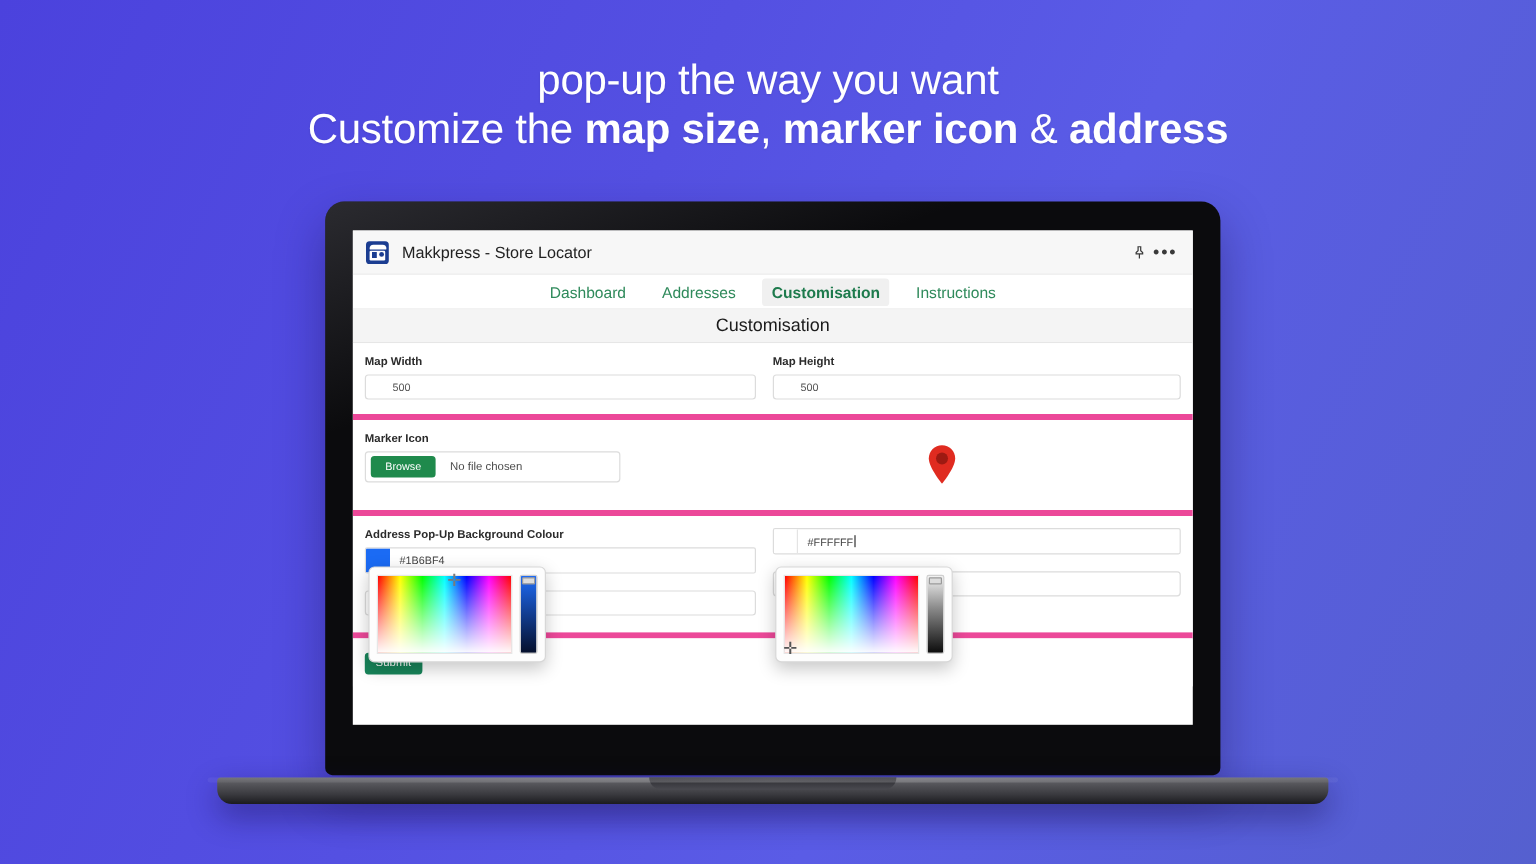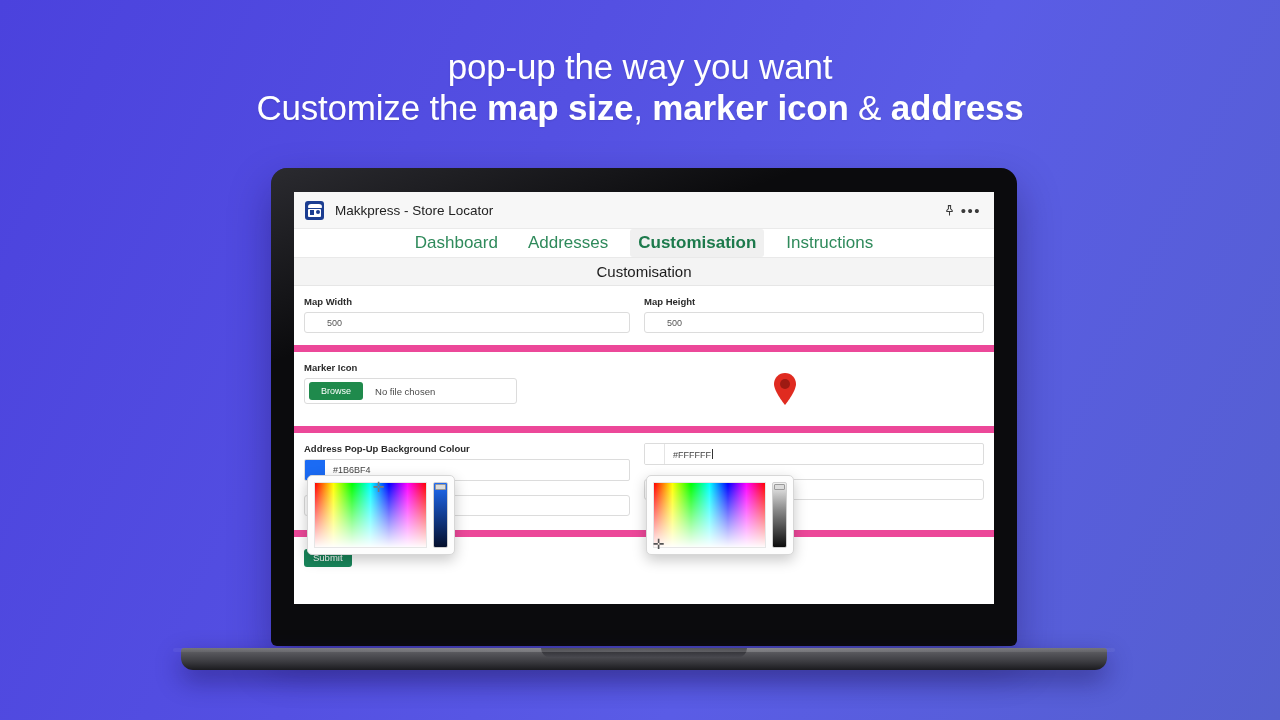--- a/index.html
+++ b/index.html
@@ -94,33 +94,33 @@
   }
   .pin-svg{ width:13px; height:13px; }
   .dots{ letter-spacing:1.5px; font-size:15px; line-height:1; color:#3a3a3a; }
 
   
   .tabbar{
     height:29px; background:#fff; border-bottom:1px solid #e9e9e9;
     display:flex; align-items:center; justify-content:center; gap:14px;
   }
   .tab{
-    font-size:17px; color:#2f8a5b; padding:4px 8px; border-radius:3px;
+    font-size:13px; color:#2f8a5b; padding:4px 8px; border-radius:3px;
     white-space:nowrap;
   }
   .tab.active{ background:#f0f0f0; font-weight:700; color:#1d7a4c; }
 
   
   .page-title{
     height:28px; background:#f4f4f4; border-bottom:1px solid #e6e6e6;
     display:flex; align-items:center; justify-content:center;
     font-size:15px; color:#1b1b1b;
   }
 
-  .card{ background:#fff; border-bottom:7px solid #ec4899; padding:10px 10px 12px 10px; }
+  .card{ background:#fff; border-bottom:5px solid #ec4899; padding:10px 10px 12px 10px; }
   .row{ display:flex; }
   .col{ width:50%; padding-right:14px; }
   .fld-label{ font-size:9.5px; font-weight:700; color:#2b2b2b; margin-bottom:5px; }
   .input{
     height:21px; border:1px solid #dcdcdc; border-radius:3px; background:#fff;
     font-size:9px; color:#555; display:flex; align-items:center; padding:0 22px;
   }
   .input.empty{ color:transparent; }
 
   

